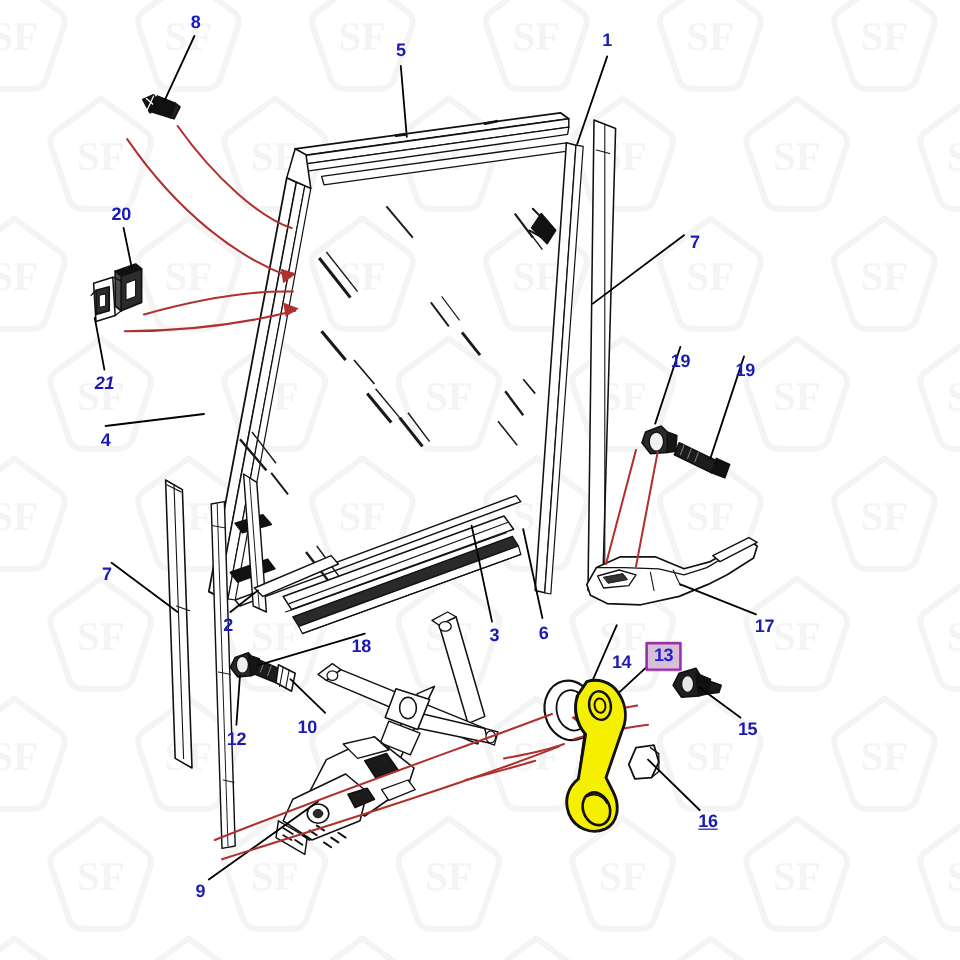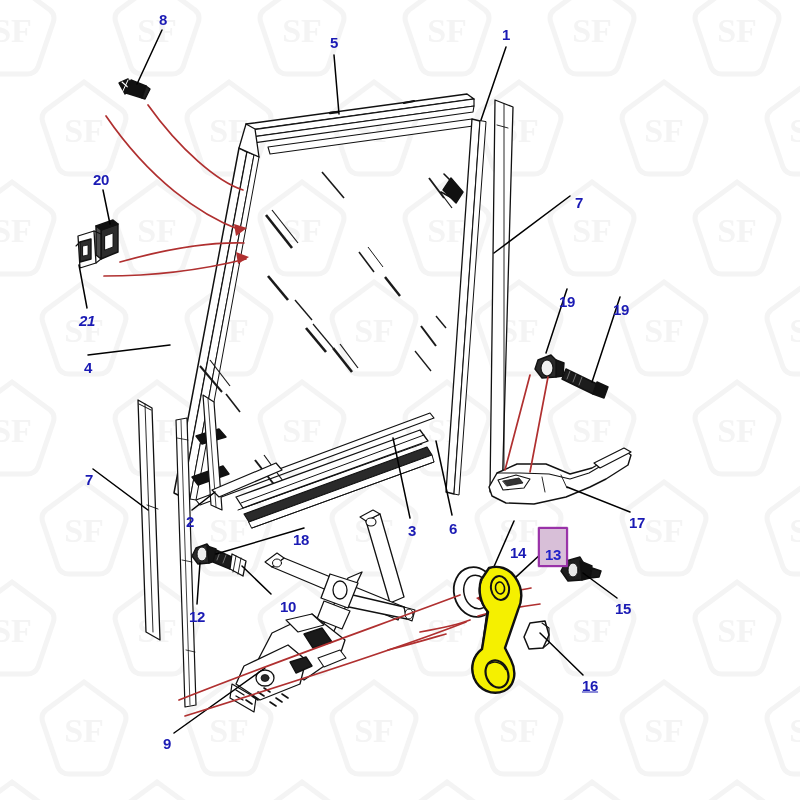--- a/index.html
+++ b/index.html
@@ -39,21 +39,21 @@
     color: #1a1ab4;
     line-height: 1;
     white-space: nowrap;
     transform: translate(-50%, -50%);
     letter-spacing: -0.3px;
   }
   .part-label.highlighted {
     color: #2222c8;
     background: #d8bfd8;
     border: 2px solid #9932a8;
-    padding: 18px 5px 3px 5px;
+    padding: 2px 5px 3px 5px;
     box-sizing: border-box;
     border-radius: 1px;
     box-shadow: 0 0 0 0.5px rgba(153,50,168,0.4);
   }
 </style>
 </head>
 <body>
 
 <div id="stage">
 
@@ -454,19 +454,19 @@
       <div class="part-label" style="left: 88px; top: 367px;">4</div>
       <div class="part-label" style="left: 89px; top: 479px;">7</div>
       <div class="part-label" style="left: 190px; top: 521px;">2</div>
       <div class="part-label" style="left: 412px; top: 530px;">3</div>
       <div class="part-label" style="left: 453px; top: 528px;">6</div>
       <div class="part-label" style="left: 518px; top: 532px; margin-top: 20px;">14</div>
       <div class="part-label highlighted" style="left: 553px; top: 547px;">13</div>
       <div class="part-label" style="left: 637px; top: 522px;">17</div>
       <div class="part-label" style="left: 301px; top: 539px;">18</div>
       <div class="part-label" style="left: 197px; top: 616px; text-align: right;">12</div>
-      <div class="part-label" style="left: 288px; top: 606px;">10</div>
+      <div class="part-label" style="left: 256px; top: 606px;">10</div>
       <div class="part-label" style="left: 623px; top: 608px;">15</div>
       <div class="part-label" style="left: 590px; top: 685px; text-decoration: underline;">16</div>
       <div class="part-label" style="left: 167px; top: 743px;">9</div>
     </div>
 
 </div>
 
 </body></html>

